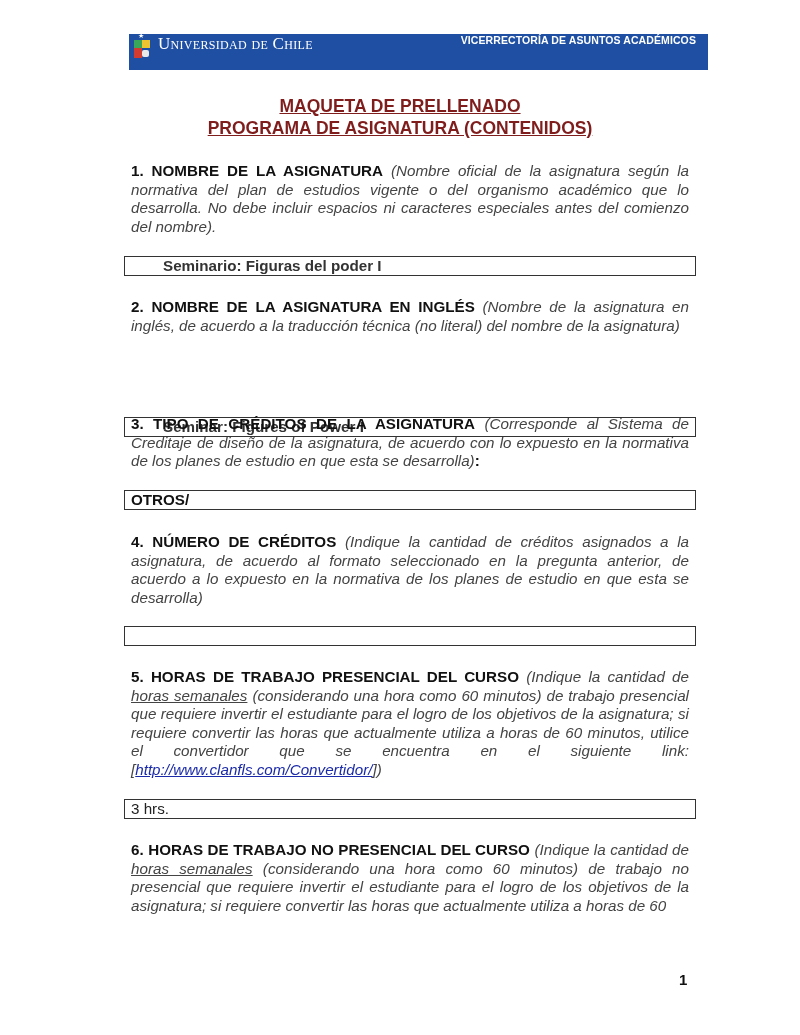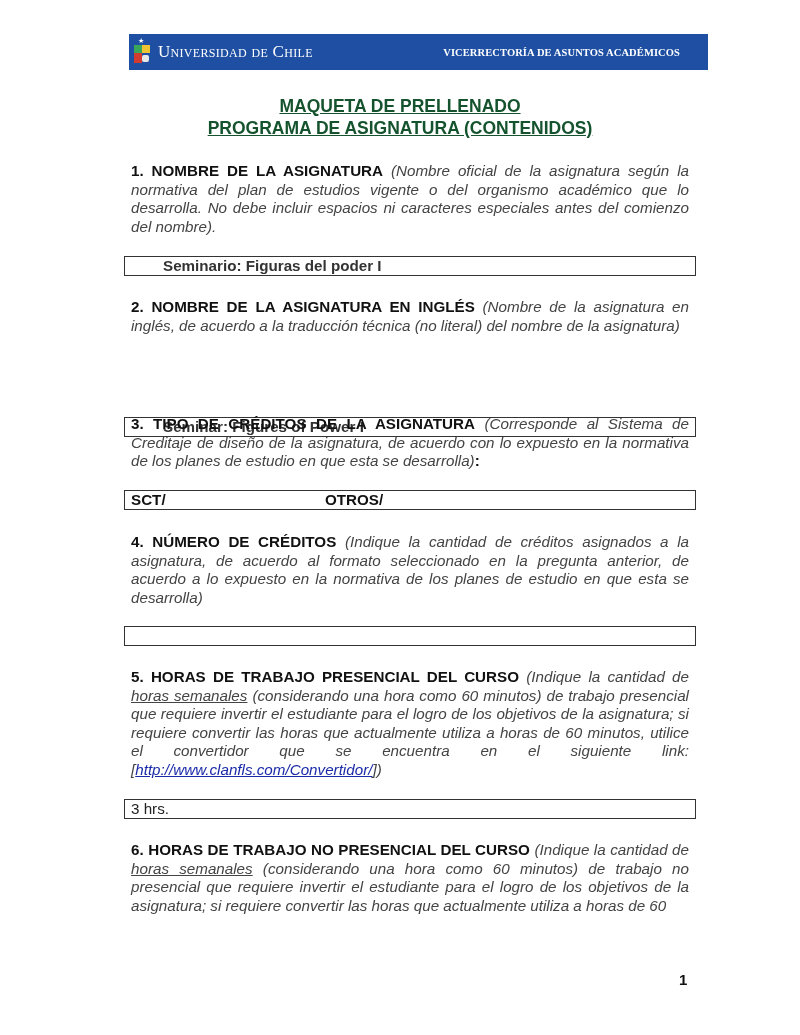--- a/index.html
+++ b/index.html
@@ -1,26 +1,26 @@
 <!DOCTYPE html>
 <html><head>
 <meta charset="utf-8">
 <style>
   html, body { margin:0; padding:0; background:#ffffff; }
   body { width:800px; height:1035px; position:relative; font-family:"Liberation Sans", sans-serif; color:#1a1a1a; overflow:hidden; }
-  .banner { position:absolute; left:129px; top:34px; width:579px; height:36px; background:#1e4fa3; display:flex; align-items:center; }
+  .banner { position:absolute; left:129px; top:34px; width:579px; height:36px; background:#1e4fa3; display:flex; align-items:flex-start; }
   .logo { width:16px; height:26px; margin-left:5px; position:relative; }
   .logo .q1 { position:absolute; left:0; top:6px; width:8px; height:8px; background:#3aa65a; }
   .logo .q2 { position:absolute; left:8px; top:6px; width:8px; height:8px; background:#f0c431; }
   .logo .q3 { position:absolute; left:0; top:14px; width:8px; height:10px; background:#d23b2f; }
   .logo .q4 { position:absolute; left:8px; top:16px; width:7px; height:7px; background:#e8e8e8; border-radius:2px; }
   .logo .star { position:absolute; left:4px; top:-2px; font-size:7px; color:#fff; }
   .uname { color:#ffffff; font-family:"Liberation Serif", serif; font-size:17px; margin-left:8px; letter-spacing:0.3px; font-variant:small-caps; }
-  .vice { color:#ffffff; font-size:10.5px; font-weight:bold; margin-left:auto; margin-right:28px; letter-spacing:0.1px;font-family:Liberation Serif, serif; }
-  .title { position:absolute; left:0; width:800px; text-align:center; font-weight:bold; font-size:17.5px; text-decoration:underline; color:#14532d; }
+  .vice { color:#ffffff; font-size:10.5px; font-weight:bold; margin-left:auto; margin-right:12px; letter-spacing:0.1px; }
+  .title { position:absolute; left:0; width:800px; text-align:center; font-weight:bold; font-size:17.5px; text-decoration:underline; color:#7f1d1d; }
   .t1 { top:96px; }
   .t2 { top:118px; }
   .sec { position:absolute; left:131px; width:558px; font-size:15.2px; line-height:18.6px; text-align:justify; color:#222; }
   .sec b { color:#111; font-weight:bold; }
   .sec i { color:#444;margin-top:28px; }
   .sec u { text-decoration:underline; }
   .sec a { color:#1a2aa8; text-decoration:underline; font-style:italic; }
   .box { position:absolute; left:124px; width:572px; height:20px; border:1.5px solid #333; box-sizing:border-box; font-size:15.2px; line-height:18px; padding-left:6px; color:#222; }
   .box.bold { font-weight:bold; color:#333;padding-left:38px; }
   .credits { display:flex; font-weight:bold; color:#111; }
@@ -56,21 +56,20 @@
   <b>2. NOMBRE DE LA ASIGNATURA EN INGLÉS</b>
   <i>(Nombre de la asignatura en inglés, de acuerdo a la traducción técnica (no literal) del nombre de la asignatura)</i>
 </div>
 <div class="box bold" style="top:373px;margin-top:44px;">Seminar: Figures of Power I</div>
 
 <div class="sec" style="top:415px;">
   <b>3. TIPO DE CRÉDITOS DE LA ASIGNATURA</b>
   <i>(Corresponde al</i><span style="font-style:italic;color:#444;"> Sistema de Creditaje de diseño de la asignatura, de acuerdo con lo expuesto en la normativa de los planes de estudio en que esta se desarrolla)</span><b>:</b>
 </div>
 <div class="box credits" style="top:490px;">
-  <span>SCT/</span>
   <span>OTROS/</span>
 </div>
 
 <div class="sec" style="top:533px;">
   <b>4. NÚMERO DE CRÉDITOS</b>
   <i>(Indique la cantidad de créditos asignados a la asignatura, de acuerdo al formato seleccionado en la pregunta anterior, de acuerdo a lo expuesto en la normativa de los planes de estudio en que esta se desarrolla)</i>
 </div>
 <div class="box" style="top:626px;"></div>
 
 <div class="sec" style="top:668px;">

